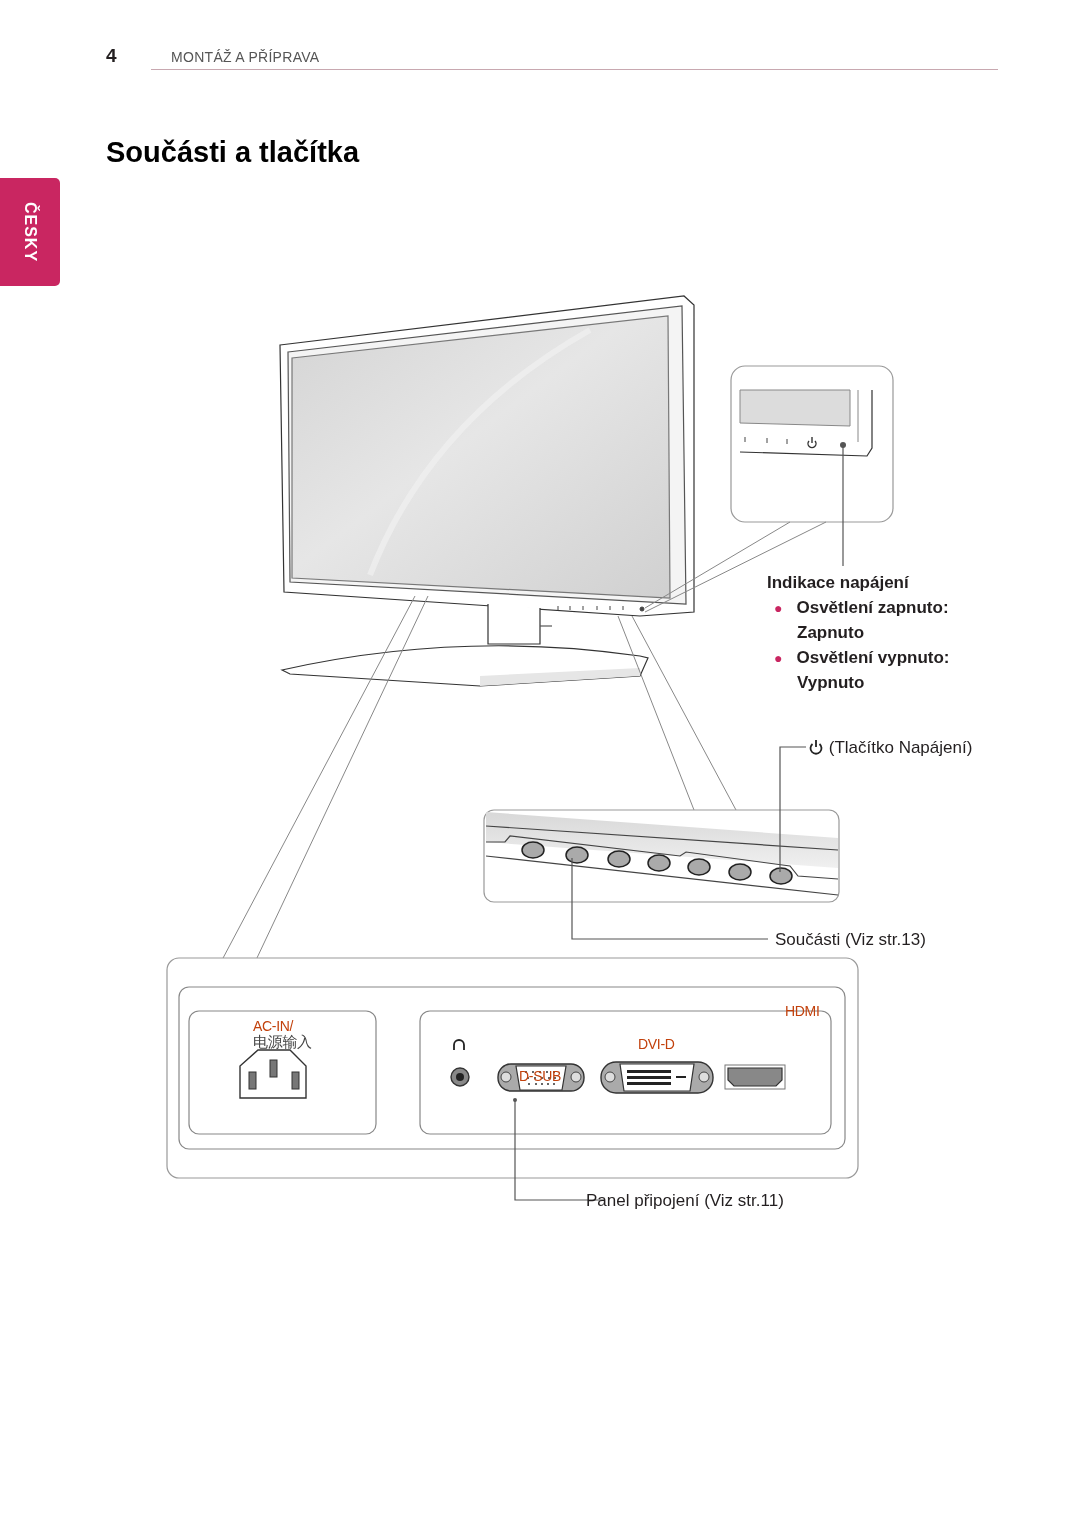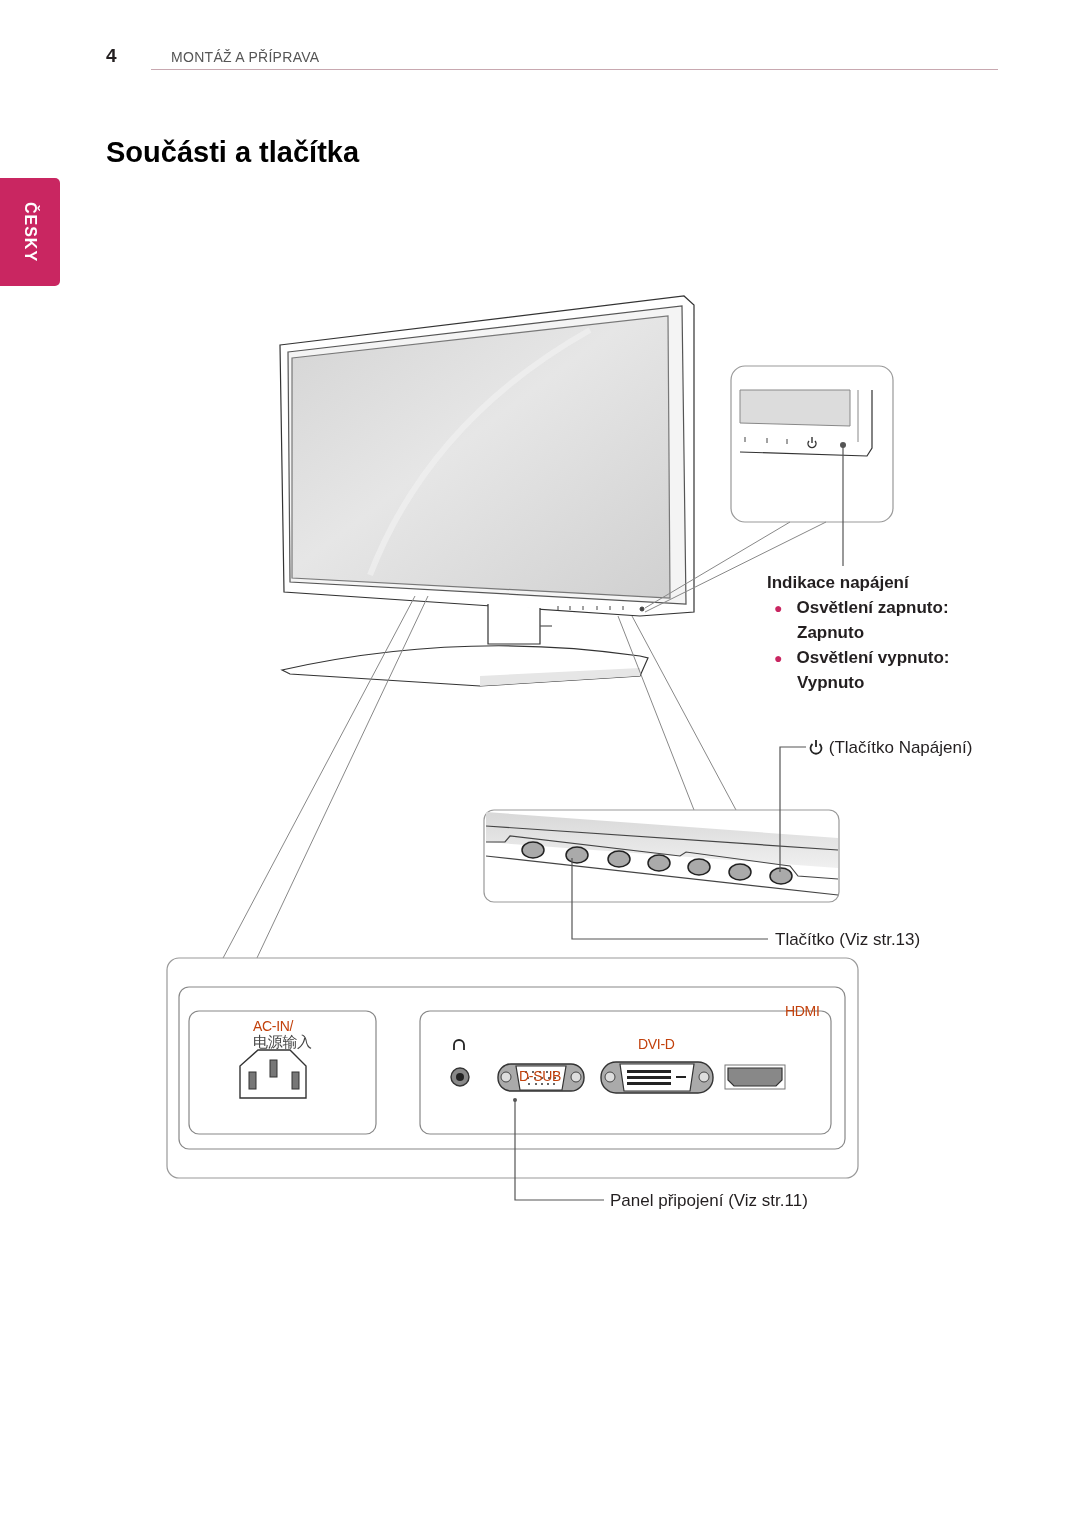--- a/index.html
+++ b/index.html
@@ -194,21 +194,21 @@
 <div class="txt bold" style="left:797px; top:673px;">Vypnuto</div>
 
 <div class="txt" style="left:808px; top:738px;">
   <svg width="16" height="16" viewBox="0 0 16 16" style="vertical-align:-2px;">
     <path d="M4.5 5 a5.5 5.5 0 1 0 7 0" fill="none" stroke="#222" stroke-width="1.8"></path>
     <line x1="8" y1="1" x2="8" y2="8" stroke="#222" stroke-width="1.8"></line>
   </svg>
   <span>(Tlačítko Napájení)</span>
 </div>
 
-<div class="txt" style="left:775px; top:930px;">Tlačítko (Viz str.13)</div>
+<div class="txt" style="left:775px; top:930px;">Součásti (Viz str.13)</div>
 
 <div class="port-label" style="left:253px; top:1018px;">AC-IN/</div>
 <div class="port-label" style="left:253px; top:1033px; font-size:15px; color:#444;">电源输入</div>
 <div class="port-label" style="left:519px; top:1036px;margin-top:32px;">D-SUB</div>
 <div class="port-label" style="left:638px; top:1036px;">DVI-D</div>
 <div class="port-label" style="left:737px; top:1003px;margin-left:48px;">HDMI</div>
 
-<div class="txt" style="left:610px; top:1191px;">Panel připojení (Viz str.11)</div>
+<div class="txt" style="left:586px; top:1191px;">Panel připojení (Viz str.11)</div>
 
 </body></html>

